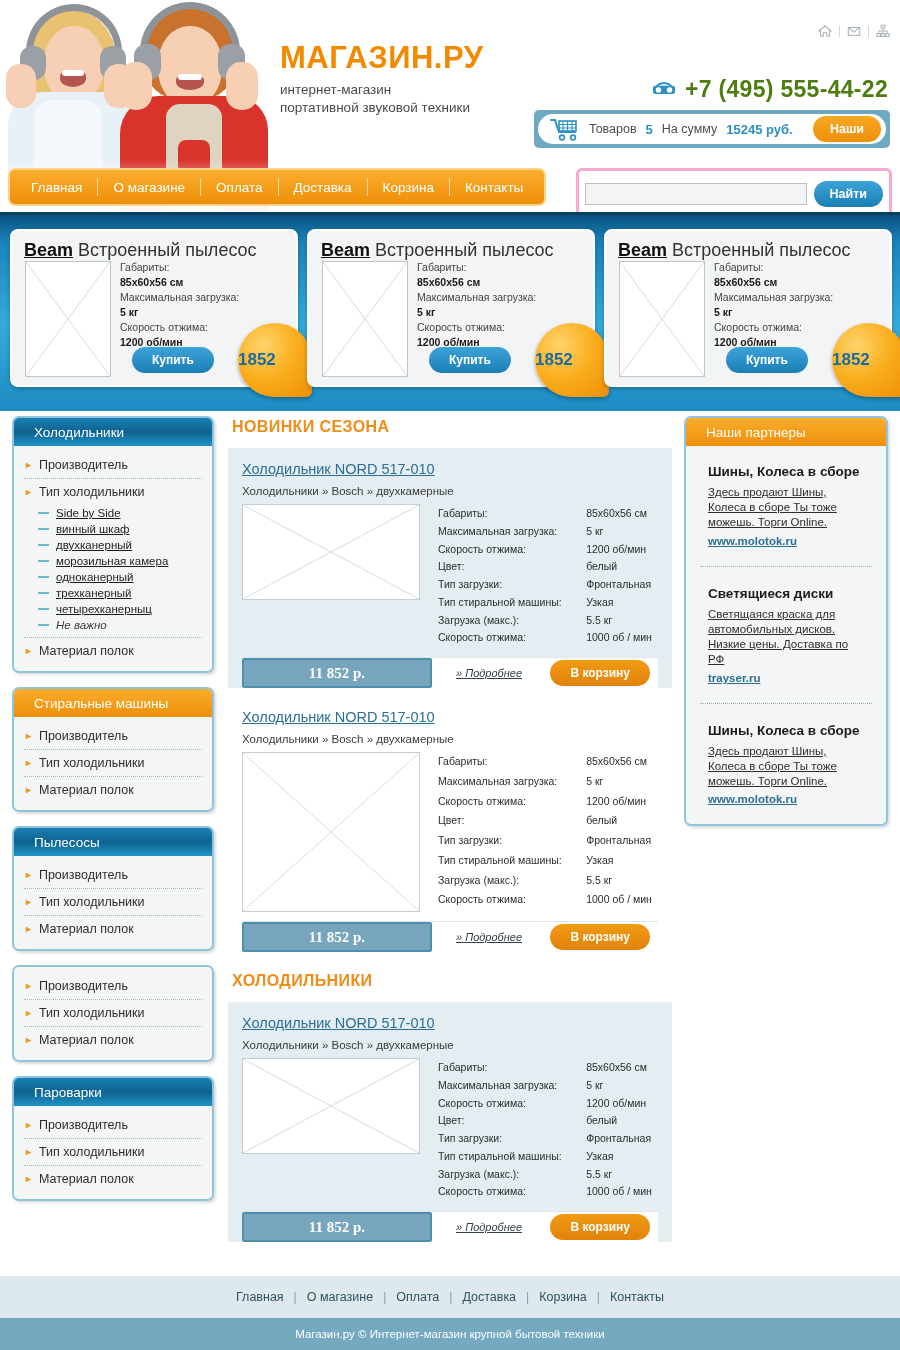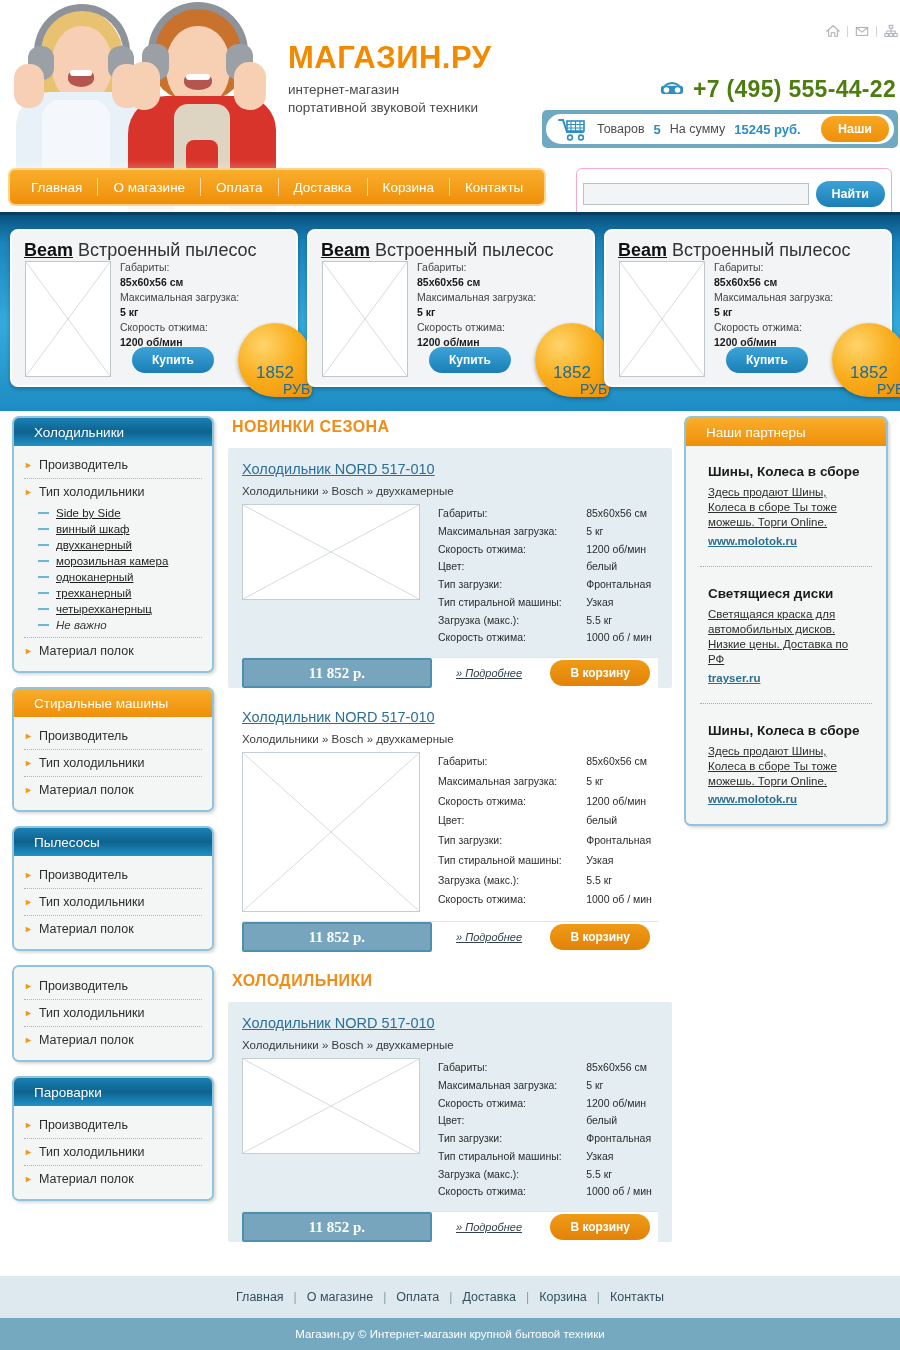--- a/index.html
+++ b/index.html
@@ -2,21 +2,21 @@
 <html lang="ru"><head>
 <meta charset="utf-8">
 <style>
   * { box-sizing: border-box; margin: 0; padding: 0; }
   html, body {
     width: 900px; height: 1350px;
     font-family: "Liberation Sans", sans-serif;
     background: #ffffff;
     overflow: hidden;
   }
-  .page { position: relative; width: 900px; height: 1350px; background: #fff; padding-left: 8px; }
+  .page { position: relative; width: 900px; height: 1350px; background: #fff; }
 
   
   .header { position: relative; width: 900px; height: 218px; background: #fff; overflow: hidden; }
 
   .hero-photo {
     position: absolute; left: 0; top: 0; width: 268px; height: 215px;
     overflow: hidden;
   }
   .person { position: absolute; }
   .hp-girl-hair { left: 30px; top: 10px; width: 86px; height: 100px; background: #e8c271; border-radius: 50% 50% 40% 40%; }
@@ -75,21 +75,21 @@
   
   .navrow { position: absolute; left: 0; top: 168px; width: 900px; height: 42px; }
   .mainnav { position: absolute; left: 8px; top: 0; height: 38px;
              background: linear-gradient(180deg,#f9ae2c 0%, #ef8f0a 100%);
              border: 2px solid #ffd48a; border-radius: 7px;
              display: flex; align-items: center; padding: 0 6px; }
   .mainnav a { color: #fff; font-size: 13.5px; text-decoration: none; padding: 0 15px; white-space: nowrap; }
   .nav-sep { width: 1px; height: 18px; background: rgba(255,255,255,.6); }
 
   .searchbox { position: absolute; right: 8px; top: 0; width: 316px; height: 52px;
-               background: #fff; border: 1px solid #f9a8d4; border-radius: 6px;
+               background: #fff; border: 3px solid #f9a8d4; border-radius: 6px;
                display: flex; align-items: center; padding: 0 6px; gap: 7px;
                box-shadow: 0 1px 2px rgba(0,0,0,.06); }
   .search-input { flex: 1; height: 22px; border: 1px solid #b9c2c9; background: #f3f4f5;
                   font-size: 12px; padding: 0 5px; font-family: inherit; }
   .btn-find { background: linear-gradient(180deg,#3ca3d8 0%, #1b7fb5 100%); color: #fff;
               font-size: 12.5px; font-weight: bold; border: none; border-radius: 13px;
               padding: 6px 16px; cursor: pointer; }
 
   
   .slider { position: absolute; left: 0; top: 212px; width: 900px; height: 196px;
@@ -108,22 +108,22 @@
   .slide-specs { position: absolute; left: 108px; top: 29px; font-size: 10.5px; color: #444; line-height: 1.42; }
   .slide-specs b { color: #1a1a1a; }
   .btn-buy { position: absolute; left: 120px; bottom: 12px;
              background: linear-gradient(180deg,#3ca3d8 0%, #1b7fb5 100%); color: #fff;
              font-size: 12px; font-weight: bold; border: none; border-radius: 13px;
              padding: 6px 20px; cursor: pointer; }
   .sticker { position: absolute; right: -16px; bottom: -12px; width: 74px; height: 74px;
              border-radius: 50% 50% 6px 50%;
              background: radial-gradient(circle at 34% 30%, #ffd46b 0%, #f9ad1c 48%, #ee8f05 100%);
              box-shadow: 0 2px 4px rgba(0,0,0,.3);
-             display: flex; flex-direction: column; align-items: center; justify-content: flex-end;
-             color: #1b6b9e; font-weight: normal; line-height: 1.05; }
+             display: flex; flex-direction: row; align-items: center; justify-content: flex-start;
+             color: #1b6b9e; font-weight: bold; line-height: 1.05; }
   .sticker .s1 { font-size: 17px; }
   .sticker .s2 { font-size: 14px; margin-left: 47px; }
 
   
   .content { position: absolute; left: 0; top: 416px; width: 900px; }
   .col-left { position: absolute; left: 12px; top: 0; width: 202px; }
   .col-mid { position: absolute; left: 228px; top: 0; width: 444px; }
   .col-right { position: absolute; left: 684px; top: 0; width: 204px; }
 
   .panel { margin-bottom: 14px; border: 2px solid #8ec4dd; border-radius: 7px;

